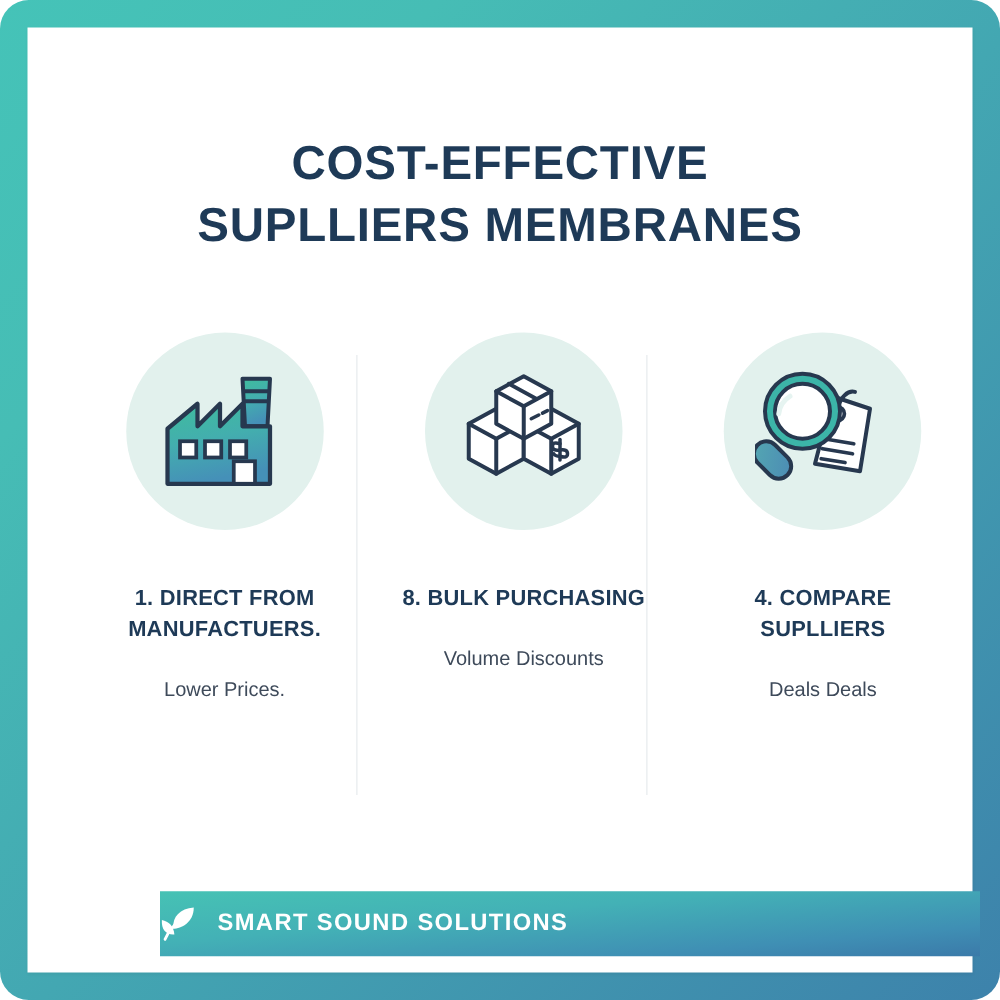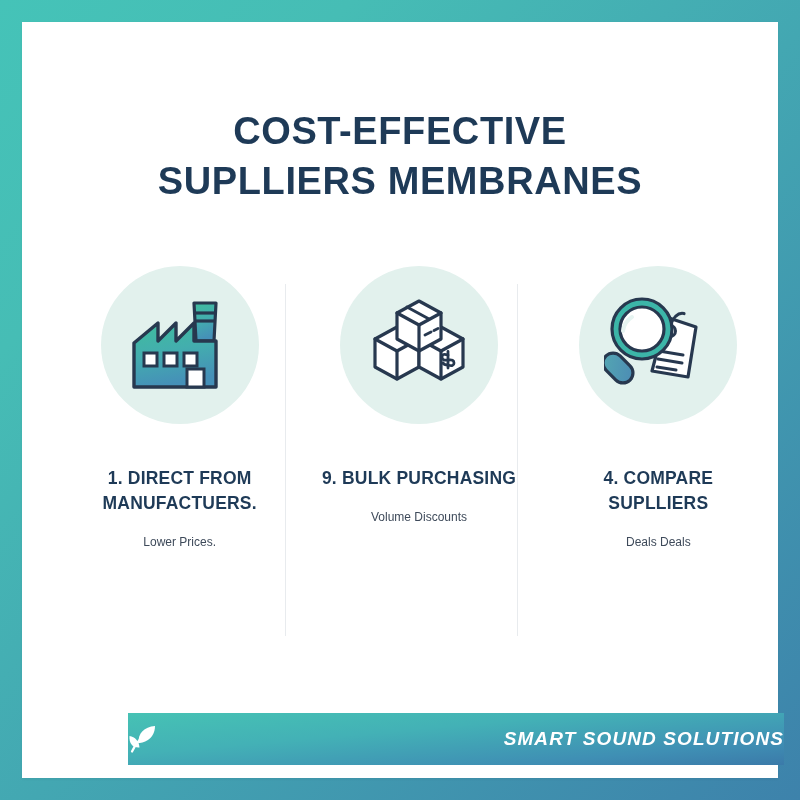--- a/index.html
+++ b/index.html
@@ -7,20 +7,21 @@
   html, body {
     width:800px; height:800px;
     font-family:"Liberation Sans", sans-serif;
     overflow:hidden;
   }
 
   .poster {
     position:relative;
     width:800px; height:800px;
     background:linear-gradient(135deg,#45c3b8 0%,#46bdb5 22%,#43a7b2 52%,#3d82ab 100%);
+    border-radius:23px;
   }
 
   .card {
     position:absolute;
     left:22px; top:22px;
     width:756px; height:756px;
     background:#ffffff;
     box-shadow:0 1px 3px rgba(0,0,0,0.06);
   }
 
@@ -79,38 +80,37 @@
     margin-top:42px;
     font-size:17.5px;
     font-weight:bold;
     color:#1e3a57;
     text-align:center;
     line-height:25px;
     letter-spacing:0.2px;
     max-width:210px;
   }
   .step-sub {
-    margin-top:15px;
-    font-size:12px;
+    margin-top:26px;
+    font-size:16px;
     color:#3e4a5a;
     text-align:center;
     line-height:22px;
   }
 
   
   .banner {
     position:absolute;
     left:106px; top:691px;
     width:656px; height:52px;
     background:linear-gradient(175deg,#46c2b4 0%,#43b1b6 38%,#3f8fb4 78%,#3b7aa9 100%);
     display:flex;
     align-items:center;
-    justify-content:space-between;
+    justify-content:flex-start;
     gap:16px;
-    font-style:italic;
   }
   .banner-text {
     font-size:19px;
     font-weight:bold;
     letter-spacing:1.1px;
     color:#ffffff;
   }
   .leaf-logo { display:block; }
 </style>
 </head>
@@ -179,21 +179,21 @@
               <path d="M28 18 L50 30 L72 18" fill="none"></path>
               <path d="M50 30 L50 56" fill="none"></path>
 
               <path d="M38 12 L60 24" fill="none" stroke-width="3"></path>
 
               <path d="M56 40 L62 37" fill="none" stroke-width="2.8"></path>
               <path d="M65 35.5 L69 33.5" fill="none" stroke-width="2.8"></path>
             </svg>
           </span>
         </div>
-        <div class="step-title">9. BULK PURCHASING</div>
+        <div class="step-title">8. BULK PURCHASING</div>
         <div class="step-sub">Volume Discounts</div>
       </div>
 
       <div class="column">
         <div class="icon-circle">
           <span>
             <svg width="108" height="100" viewBox="0 0 108 100" fill="none">
               <defs>
                 <linearGradient id="gHandle" x1="0" y1="0" x2="0.4" y2="1">
                   <stop offset="0" stop-color="#54a8b2"></stop>

